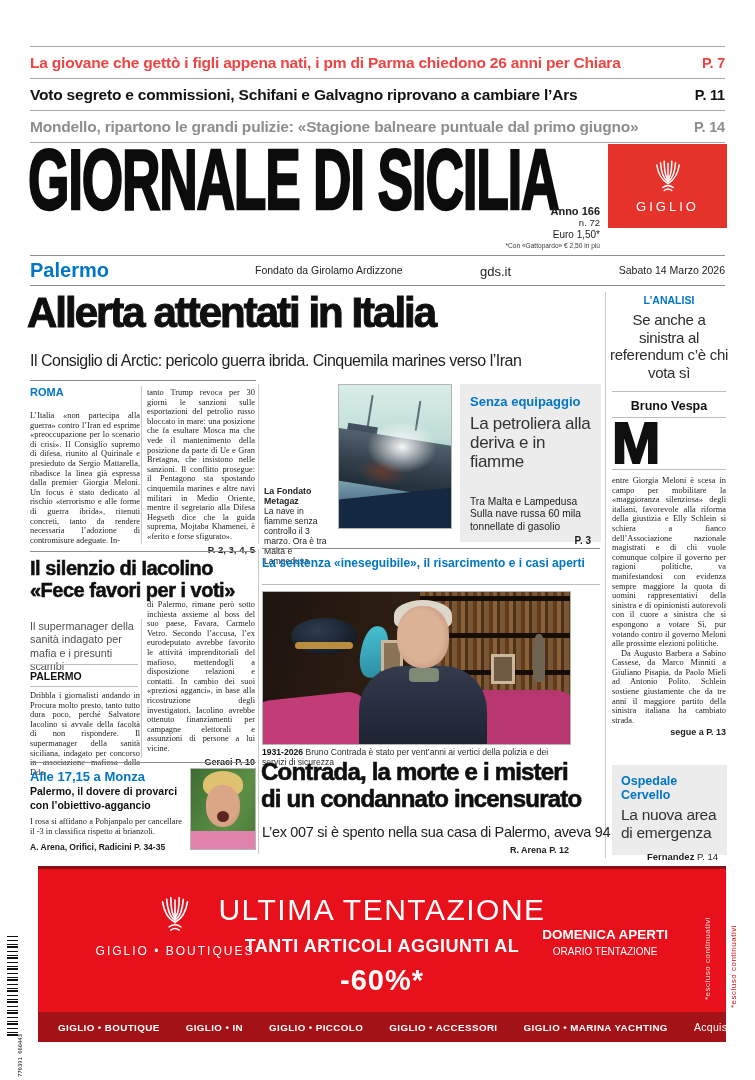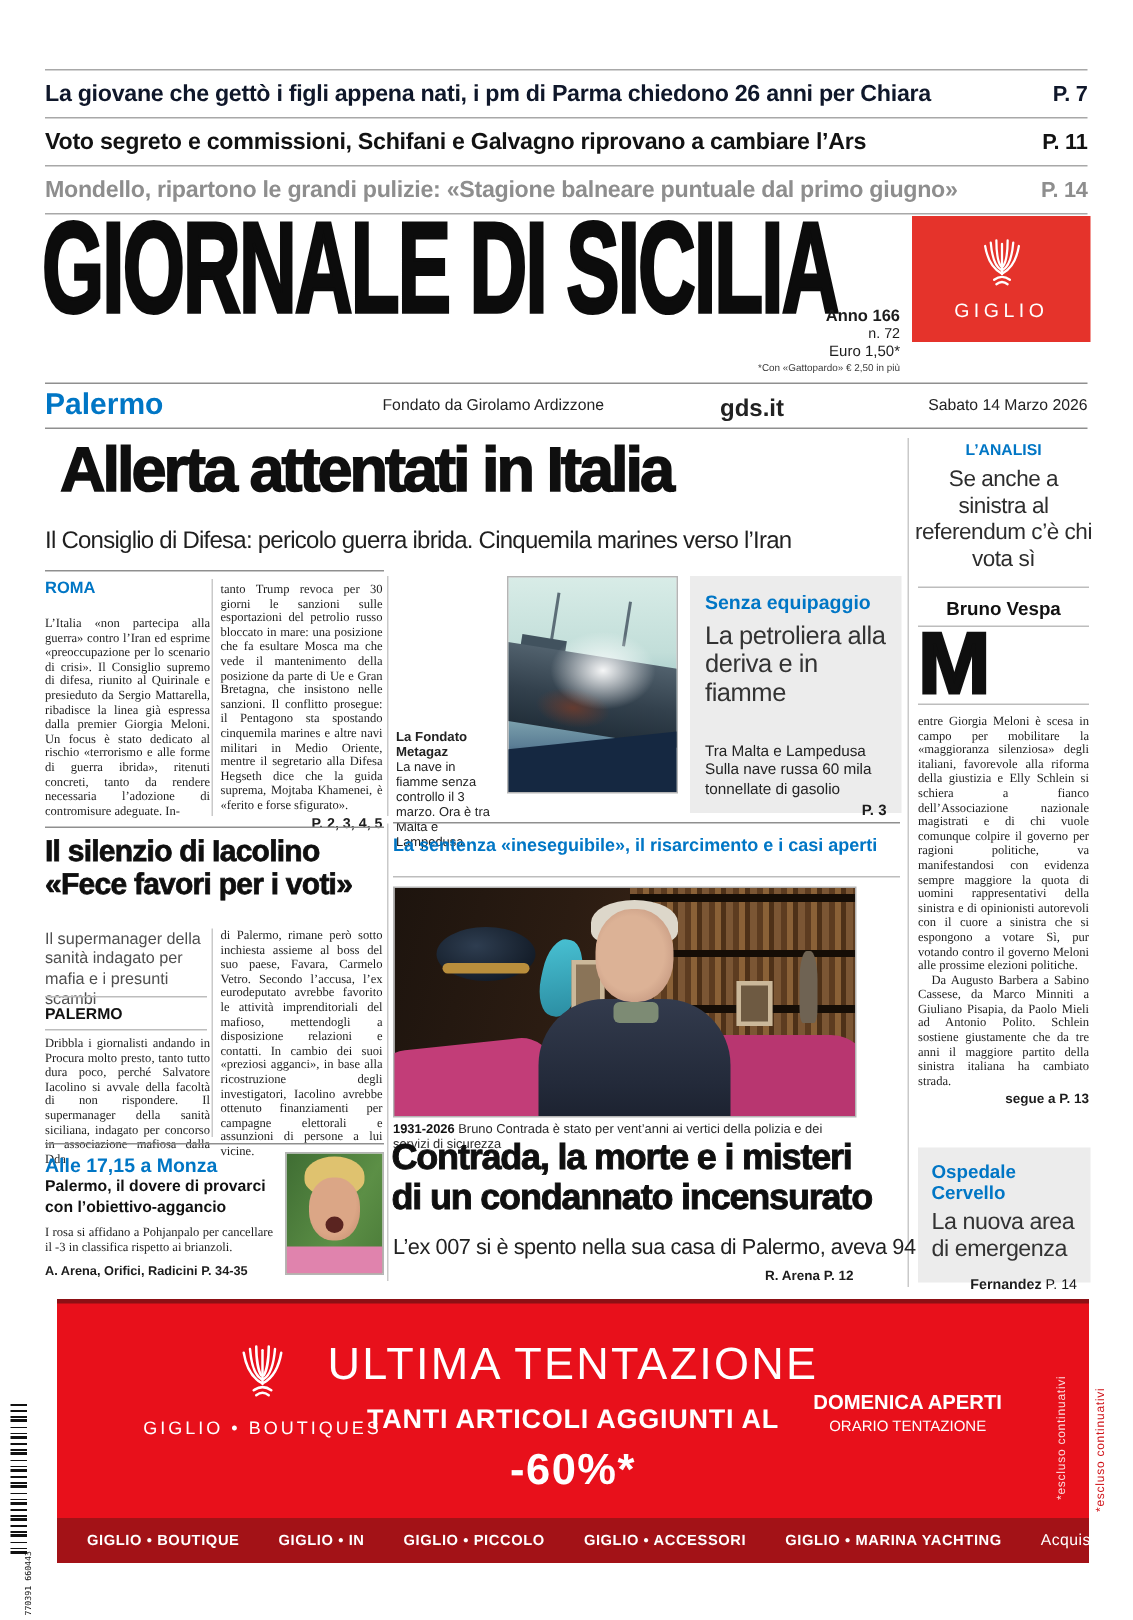--- a/index.html
+++ b/index.html
@@ -11,42 +11,42 @@
   .rule-v{position:absolute;width:1px;background:#c9c9c9;}
   .serif{font-family:"Liberation Serif",serif;font-size:8.4px;line-height:9.6px;
          text-align:justify;color:#1d1d1d;}
   .kicker{font-weight:bold;color:#0076c5;}
   
   .teasers{left:30px;top:46px;width:695px;border-top:1px solid #a8a8a8;}
   .teaser{display:flex;justify-content:space-between;align-items:center;
           padding:7px 0 6px 0;border-bottom:1px solid #a8a8a8;font-weight:bold;
           font-size:15.5px;letter-spacing:-0.2px;}
   .teaser .pg{font-size:14.5px;font-weight:bold;}
-  .t-blue{color:#0f172a;} .t-black{color:#121212;} .t-gray{color:#8e8e8e;}
+  .t-blue{color:#ef4444;} .t-black{color:#121212;} .t-gray{color:#8e8e8e;}
   
   .masthead{left:28px;top:136px;font-size:86px;font-weight:bold;line-height:1;
             letter-spacing:-2px;color:#0c0c0c;white-space:nowrap;
             transform:scaleX(0.62);transform-origin:0 0;-webkit-text-stroke:2.4px #0c0c0c;}
   .logo-box{left:608px;top:144px;width:119px;height:84px;background:#e5332b;
             display:flex;flex-direction:column;align-items:center;justify-content:center;gap:3px;}
   .logo-box .logo-word{color:#fff;font-size:13px;letter-spacing:3px;}
   .anno{left:470px;top:205px;width:130px;text-align:right;line-height:1.15;}
   .anno .a1{font-size:11px;font-weight:bold;}
   .anno .a2{font-size:9.5px;}
   .anno .a3{font-size:10px;}
   .anno .a4{font-size:6.6px;color:#3b3b3b;margin-top:2px;}
   
   .dateline{left:30px;top:255px;width:695px;height:29px;border-top:1px solid #8f8f8f;
             border-bottom:1px solid #8f8f8f;}
   .dl-city{position:absolute;left:0;top:3px;font-size:20px;font-weight:bold;color:#0076c5;}
   .dl-mid{position:absolute;left:225px;top:8px;font-size:10.5px;color:#222;}
-  .dl-site{position:absolute;left:450px;top:8px;font-size:16px;color:#222;font-weight:bold;}
+  .dl-site{position:absolute;left:450px;top:8px;font-size:13px;color:#222;}
   .dl-date{position:absolute;right:0;top:8px;font-size:10.5px;color:#222;}
   
-  .headline{left:40px;top:289px;font-size:42px;font-weight:bold;letter-spacing:-2px;
+  .headline{left:27px;top:289px;font-size:42px;font-weight:bold;letter-spacing:-2px;
             color:#0f0f0f;-webkit-text-stroke:1px #0f0f0f;white-space:nowrap;}
   .subhead{left:30px;top:352px;font-size:16px;letter-spacing:-0.5px;color:#1f1f1f;white-space:nowrap;}
   .lead-col1{left:30px;top:386px;width:110px;}
   .lead-col1 .kicker{font-size:11px;}
   .lead-col1 .serif{margin-top:13px;}
   .lead-col2{left:147px;top:388px;width:108px;}
   .pages-line{font-weight:bold;font-size:9.5px;text-align:right;margin-top:2px;font-family:"Liberation Sans",sans-serif;}
   .photo-cap{left:264px;top:486px;width:68px;font-size:8.6px;line-height:10px;color:#222;}
   .photo-cap b{font-size:8.8px;}
   
@@ -68,21 +68,21 @@
   .senza .kicker{font-size:13px;}
   .senza .btitle{font-size:17px;color:#333;line-height:1.13;margin-top:5px;letter-spacing:-0.3px;}
   .senza .btext{font-size:10.2px;line-height:1.25;margin-top:24px;color:#222;}
   .senza .bpg{font-size:10px;font-weight:bold;text-align:right;margin-top:1px;}
   
   .iac-headline{left:30px;top:557px;width:235px;font-size:20px;font-weight:bold;line-height:1.12;
                 letter-spacing:-0.5px;color:#0f0f0f;-webkit-text-stroke:0.5px #0f0f0f;}
   .iac-subhead{left:30px;top:620px;width:108px;font-size:10.8px;line-height:1.23;color:#4f4f4f;}
   .iac-kicker{left:30px;top:670px;font-size:10.5px;font-weight:bold;color:#111;}
   .iac-col1{left:30px;top:691px;width:110px;}
-  .iac-col2{left:147px;top:619px;width:108px;}
+  .iac-col2{left:147px;top:600px;width:108px;}
   .byline-line{font-weight:bold;font-size:9px;text-align:right;margin-top:3px;font-family:"Liberation Sans",sans-serif;}
   .byline-line .pg{font-weight:bold;}
   
   .con-kicker{left:262px;top:556px;font-size:12px;}
   .con-photo{left:262px;top:591px;width:307px;height:152px;border:1px solid #b5b5b5;overflow:hidden;
              background:linear-gradient(105deg,#1d140e 0%,#2b1c12 35%,#3a2516 65%,#241812 100%);}
   .cp-books{position:absolute;right:0;top:0;width:150px;height:115px;
       background:repeating-linear-gradient(0deg,transparent 0 32px,#150d06 32px 37px),
                  repeating-linear-gradient(90deg,#7b5634 0 5px,#5d3c20 5px 9px,#8a6137 9px 13px,#4e3118 13px 16px);}
   .cp-cap{position:absolute;left:28px;top:26px;width:66px;height:36px;border-radius:50%;
@@ -208,21 +208,21 @@
   </div>
 
   <div class="abs dateline">
     <span class="dl-city">Palermo</span>
     <span class="dl-mid">Fondato da Girolamo Ardizzone</span>
     <span class="dl-site">gds.it</span>
     <span class="dl-date">Sabato 14 Marzo 2026</span>
   </div>
 
   <div class="abs headline">Allerta attentati in Italia</div>
-  <div class="abs subhead">Il Consiglio di Difesa: pericolo guerra ibrida. Cinquemila marines verso l’Iran</div>
+  <div class="abs subhead">Il Consiglio di Arctic: pericolo guerra ibrida. Cinquemila marines verso l’Iran</div>
   <div class="rule-h" style="left:30px;top:380px;width:226px;"></div>
 
   <div class="abs lead-col1">
     <div class="kicker">ROMA</div>
     <div class="serif">L’Italia «non partecipa alla guerra» contro l’Iran ed esprime «preoccupazione per lo scenario di crisi». Il Consiglio supremo di difesa, riunito al Quirinale e presieduto da Sergio Mattarella, ribadisce la linea già espressa dalla premier Giorgia Meloni. Un focus è stato dedicato al rischio «terrorismo e alle forme di guerra ibrida», ritenuti concreti, tanto da rendere necessaria l’adozione di contromisure adeguate. In-</div>
   </div>
   <div class="abs lead-col2">
     <div class="serif">tanto Trump revoca per 30 giorni le sanzioni sulle esportazioni del petrolio russo bloccato in mare: una posizione che fa esultare Mosca ma che vede il mantenimento della posizione da parte di Ue e Gran Bretagna, che insistono nelle sanzioni. Il conflitto prosegue: il Pentagono sta spostando cinquemila marines e altre navi militari in Medio Oriente, mentre il segretario alla Difesa Hegseth dice che la guida suprema, Mojtaba Khamenei, è «ferito e forse sfigurato».</div>
     <div class="pages-line">P. 2, 3, 4, 5</div>
   </div>

